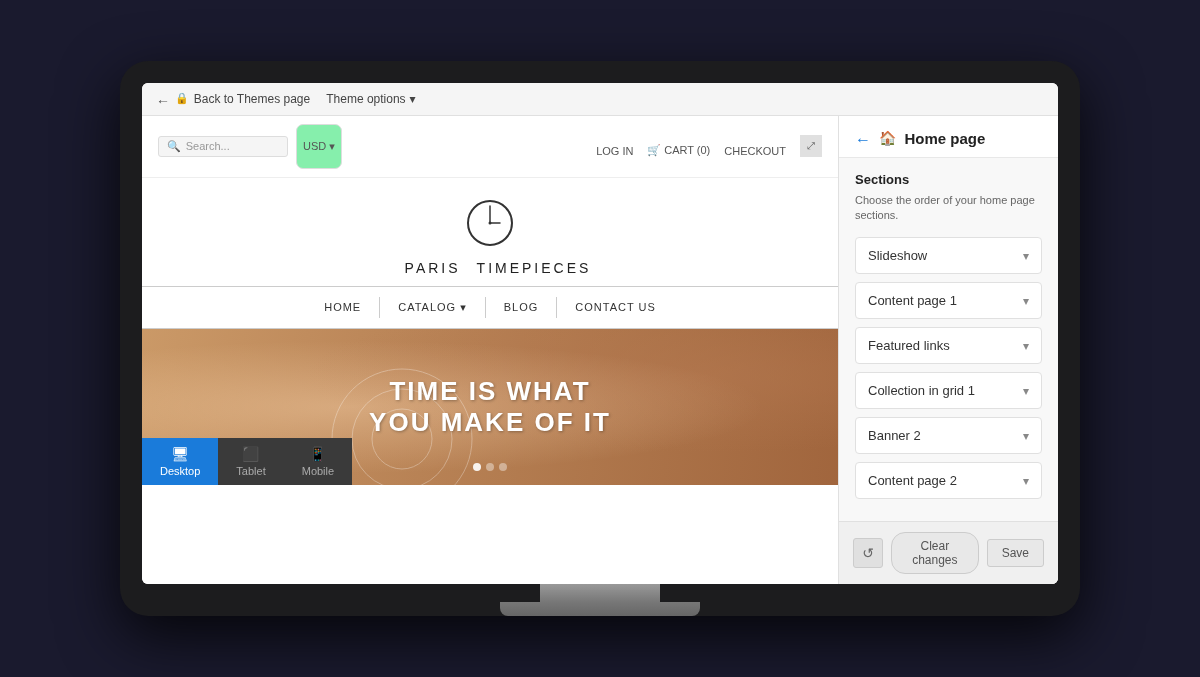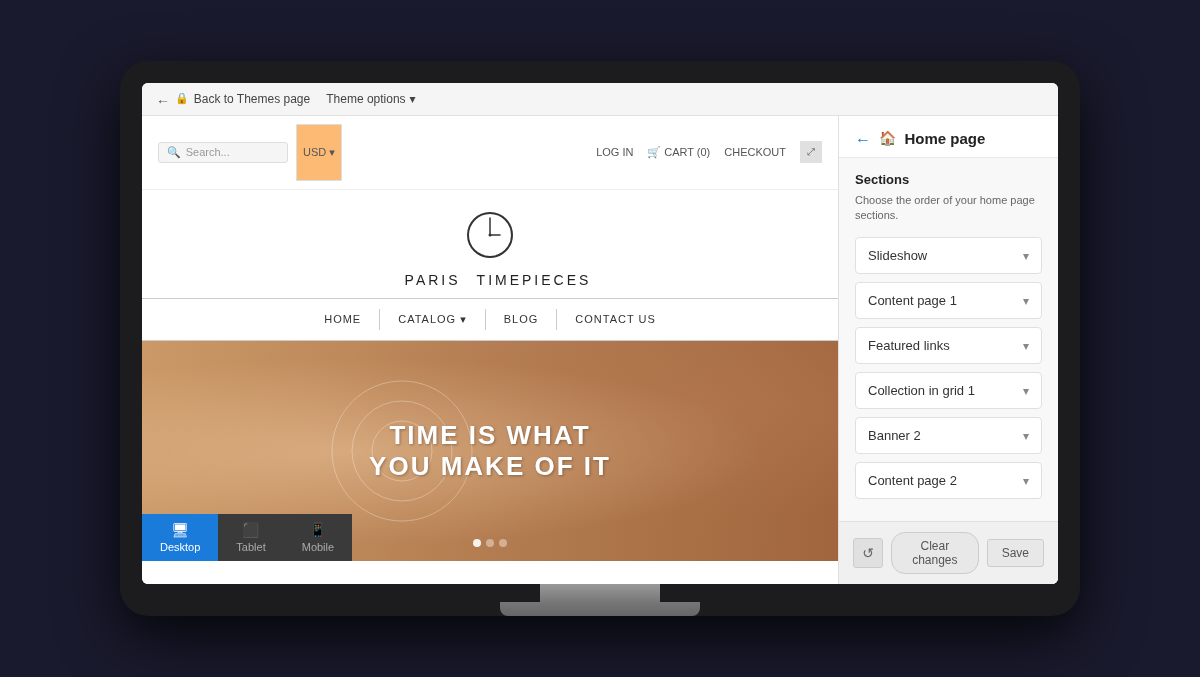--- a/index.html
+++ b/index.html
@@ -114,28 +114,28 @@
       gap: 5px;
       font-size: 11px;
       color: #999;
       width: 130px;
     }
 
     .currency-select {
       font-size: 11px;
       color: #555;
       border: 1px solid #ddd;
-      background: #fdba74;
-      padding: 21px 6px;
-      border-radius: 1px;
+      background: #86efac;
+      padding: 15px 6px;
+      border-radius: 7px;
     }
 
     .store-nav-right {
       display: flex;
-      align-items: center;
+      align-items: flex-end;
       gap: 14px;
       font-size: 11px;
       color: #555;
     }
 
     .expand-icon {
       width: 22px;
       height: 22px;
       background: #e0e0e0;
       display: flex;
@@ -195,21 +195,21 @@
       border-right: none;
     }
 
     .store-nav-item:first-child {
       border-right: 1px solid #ccc;
     }
 
     
     .hero-banner {
       position: relative;
-      height: 220px;
+      height: 156px;
       overflow: hidden;
       background: linear-gradient(135deg, #d4a574 0%, #c8956a 30%, #b8845a 60%, #a8734a 100%);
     }
 
     .hero-bg {
       position: absolute;
       inset: 0;
       background: 
         radial-gradient(ellipse at 30% 50%, rgba(255,220,180,0.4) 0%, transparent 60%),
         radial-gradient(ellipse at 80% 30%, rgba(180,120,80,0.6) 0%, transparent 50%),

